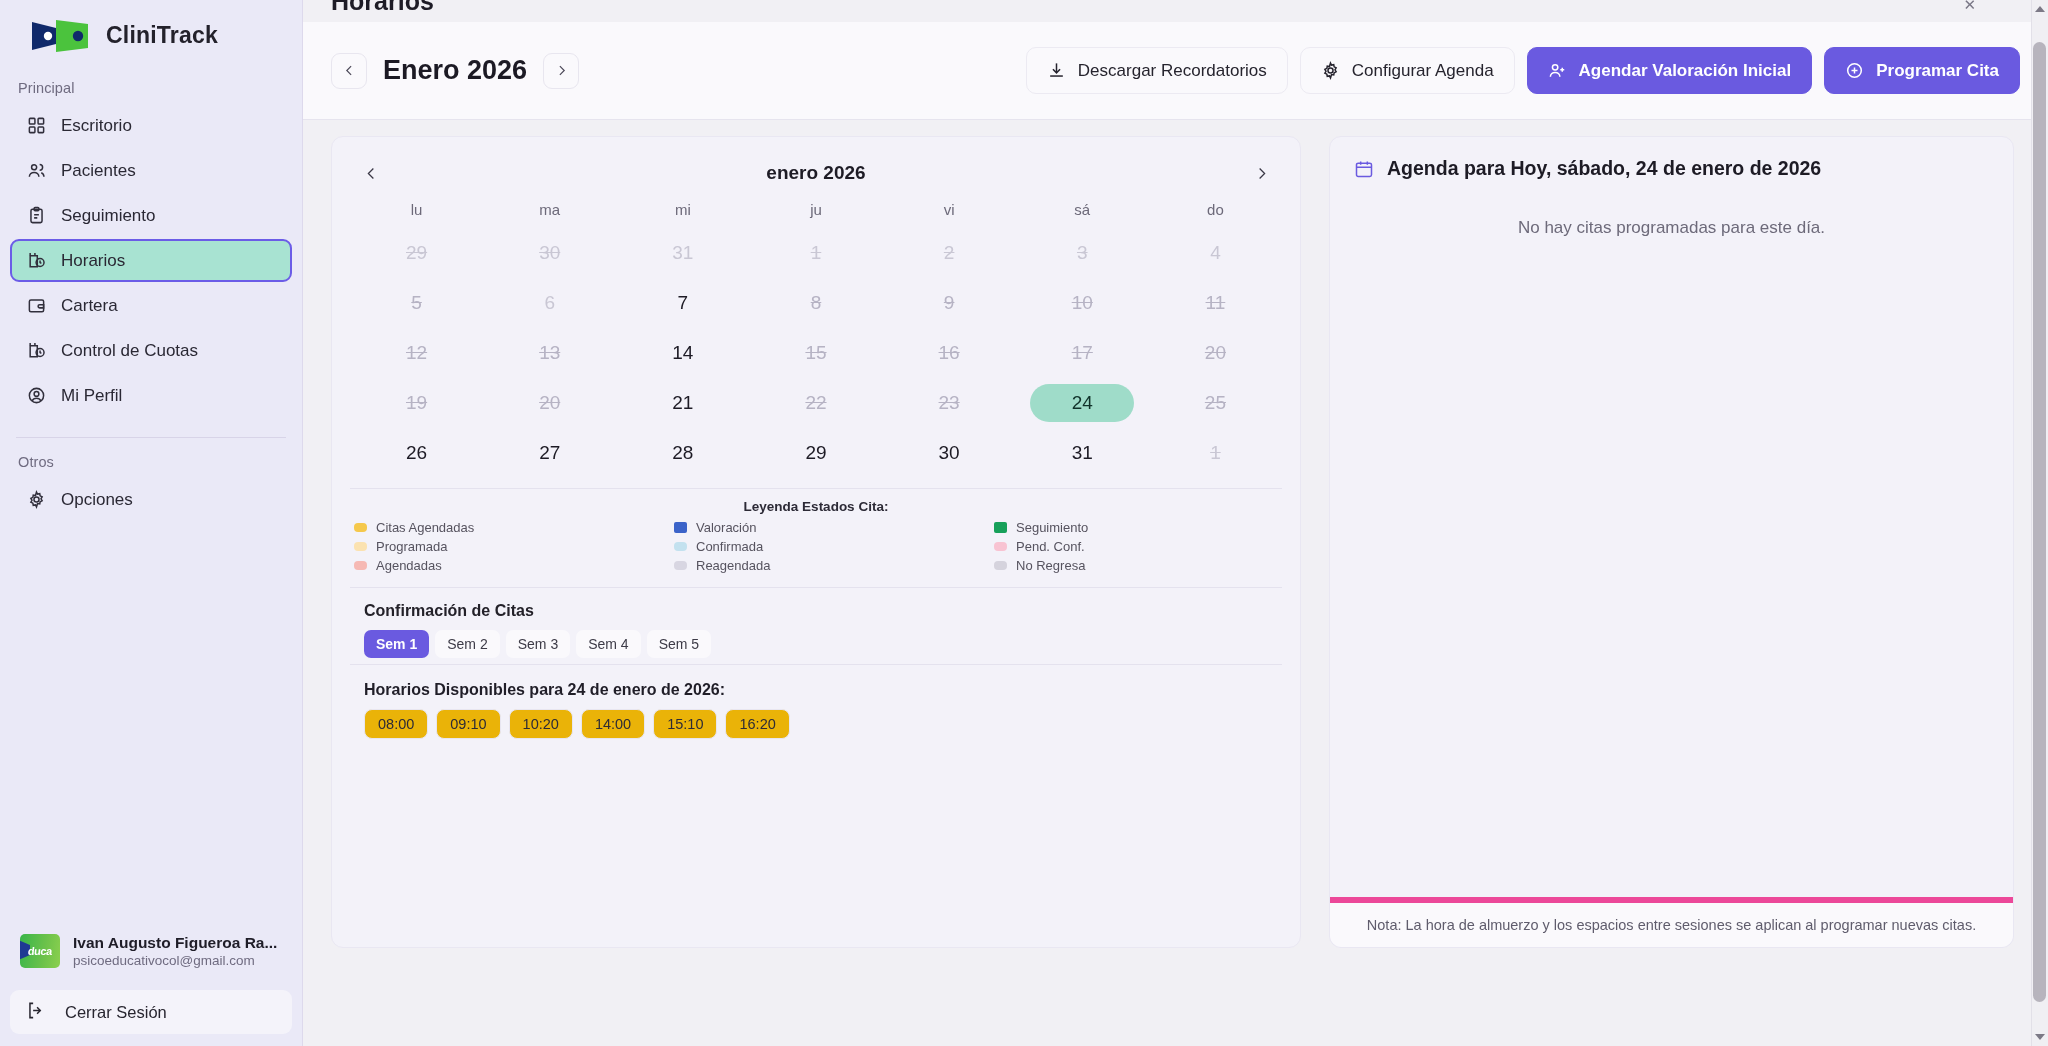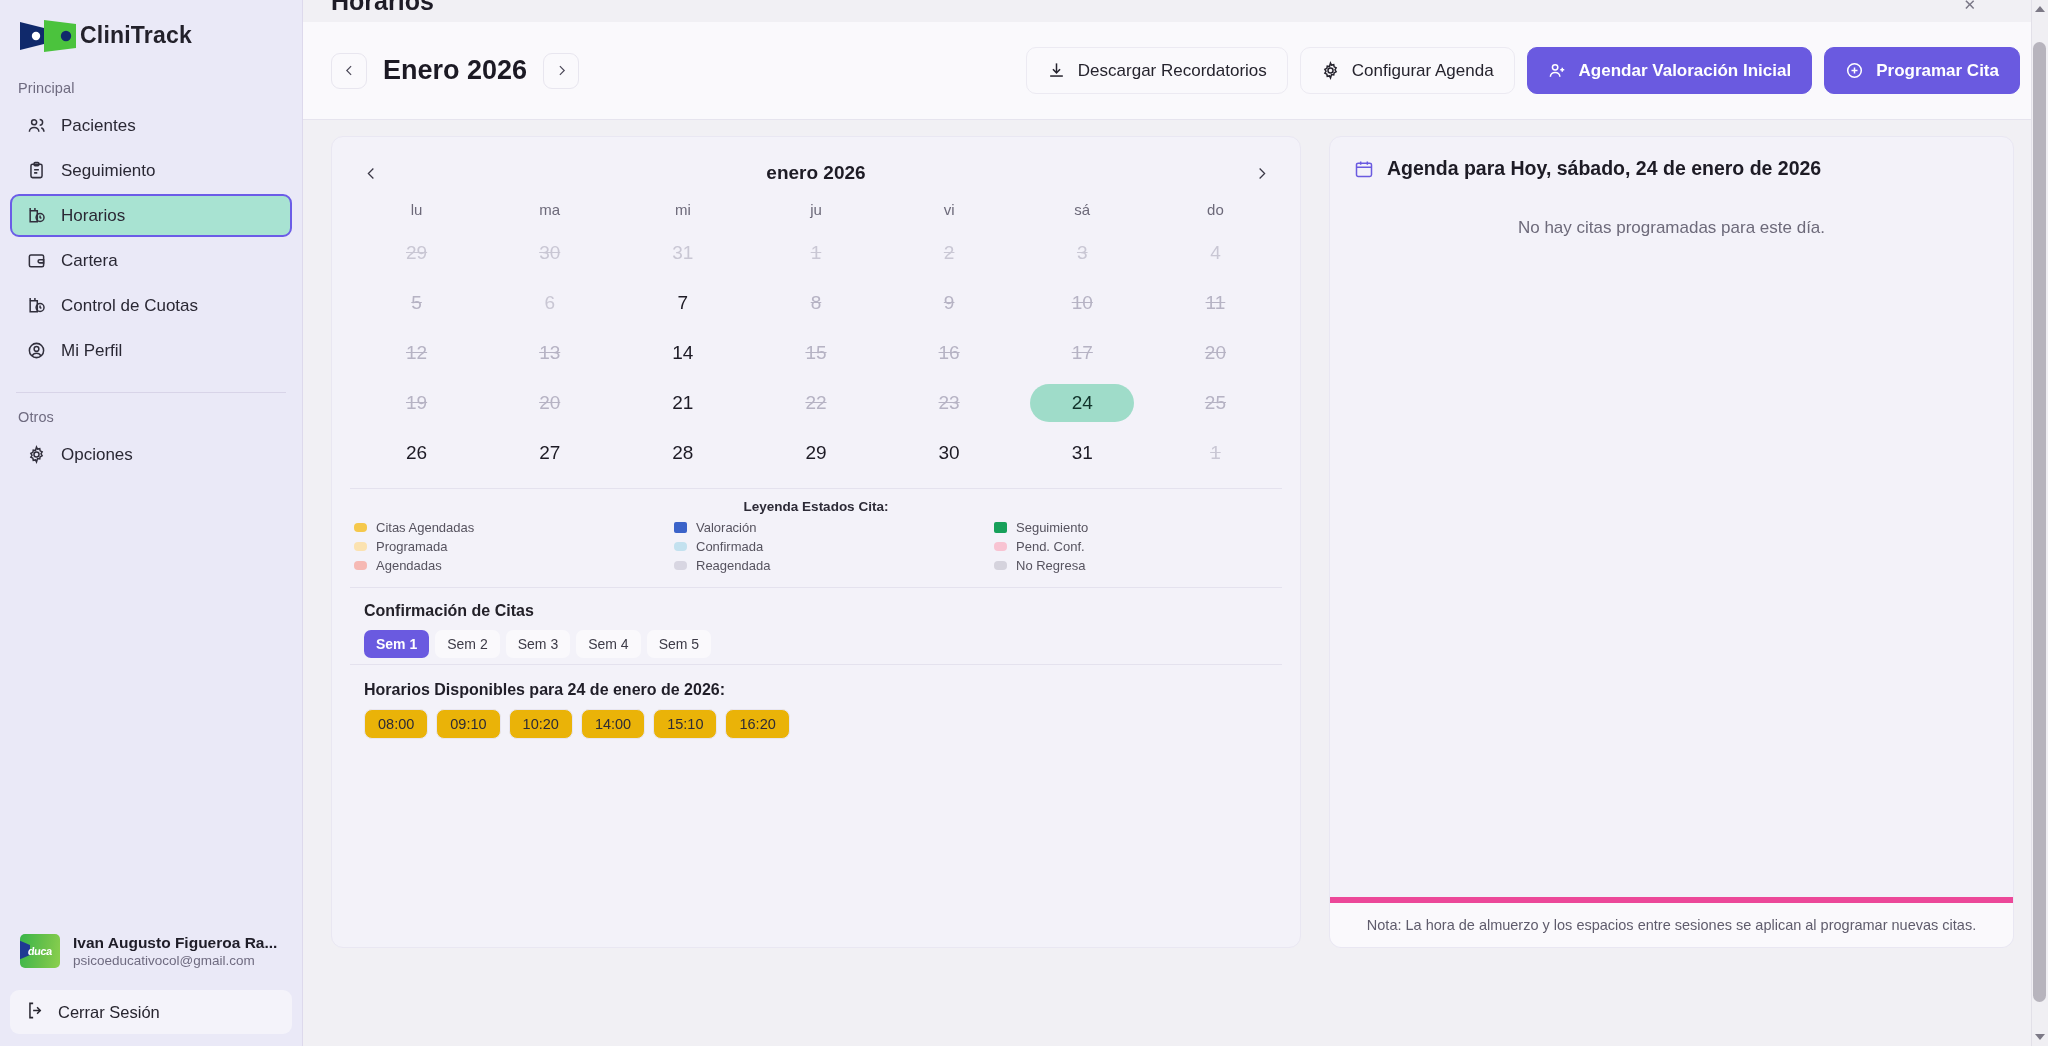--- a/index.html
+++ b/index.html
@@ -13,22 +13,22 @@
 
   
   .sidebar {
     width: 303px; flex: 0 0 303px; height: 1046px;
     background: #eae9f7;
     border-right: 1px solid #ddd9ec;
     display: flex; flex-direction: column;
     position: relative;
   }
   .brand {
-    display: flex; align-items: center; gap: 0;
-    padding: 14px 0 14px 18px; height: 70px;
+    display: flex; align-items: center; gap: 14px;
+    padding: 14px 0 14px 30px; height: 70px;
   }
   .brand-logo { width: 62px; height: 34px; position: relative; flex: 0 0 62px; }
   .brand-name { font-size: 23px; font-weight: 600; color: #23212b; letter-spacing: .2px; }
 
   .nav-section-label {
     font-size: 14.5px; color: #6f6b80; padding: 10px 0 8px 18px; letter-spacing: .1px;
   }
   .nav { padding: 0 10px; }
   .nav-item {
     display: flex; align-items: center; gap: 14px;
@@ -58,21 +58,21 @@
   }
   .avatar .av-txt { font-size: 11px; color:#ffffff; font-weight:700; letter-spacing:-0.5px; transform: skewX(-6deg); }
   .avatar:before{
     content:""; position:absolute; left:-2px; top:6px; width:12px; height:20px;
     background:#1f3a93; clip-path: polygon(0 0, 100% 25%, 100% 75%, 0 100%);
   }
   .user-name { font-size: 15.5px; font-weight: 700; color:#1f1d28; line-height:1.25; }
   .user-mail { font-size: 13.5px; color:#6f6b80; line-height:1.3; }
 
   .logout {
-    display:flex; align-items:center; gap:13px;
+    display:flex; align-items:center; gap:20px;
     margin: 6px 10px 12px 10px; padding: 0 16px; height: 44px;
     border-radius: 9px; background:#f4f3fa; color:#27252f; font-size:16.5px;
     cursor:pointer;
   }
 
   
   .main {
     flex: 1 1 auto; height: 1046px;
     display: flex; flex-direction: column; position: relative;
     background: #f1f0f4;
@@ -227,20 +227,31 @@
           <circle cx="18" cy="18" r="4.2" fill="#ffffff"></circle>
           <circle cx="48" cy="18" r="5.2" fill="#10296b"></circle>
         </svg>
       </span>
       <span class="brand-name">CliniTrack</span>
     </div>
 
     <div class="nav-section-label">Principal</div>
 
     <nav class="nav">
+      <div class="nav-item">
+        <span class="ico">
+          <svg width="19" height="19" viewBox="0 0 24 24" fill="none" stroke="currentColor" stroke-width="1.9">
+              <rect x="3" y="3" width="7" height="7" rx="1"></rect>
+              <rect x="14" y="3" width="7" height="7" rx="1"></rect>
+              <rect x="3" y="14" width="7" height="7" rx="1"></rect>
+              <rect x="14" y="14" width="7" height="7" rx="1"></rect>
+            </svg>
+        </span>
+        <span>Escritorio</span>
+      </div>
 
       <div class="nav-item">
         <span class="ico">
           <svg width="19" height="19" viewBox="0 0 24 24" fill="none" stroke="currentColor" stroke-width="1.9">
               <circle cx="9" cy="8" r="3.2"></circle>
               <path d="M3 20c0-3.3 2.7-5.5 6-5.5s6 2.2 6 5.5"></path>
               <path d="M16 4.3a3.2 3.2 0 010 7.4"></path>
               <path d="M18 14.8c2 .7 3.4 2.6 3.4 5.2"></path>
             </svg>
         </span>

